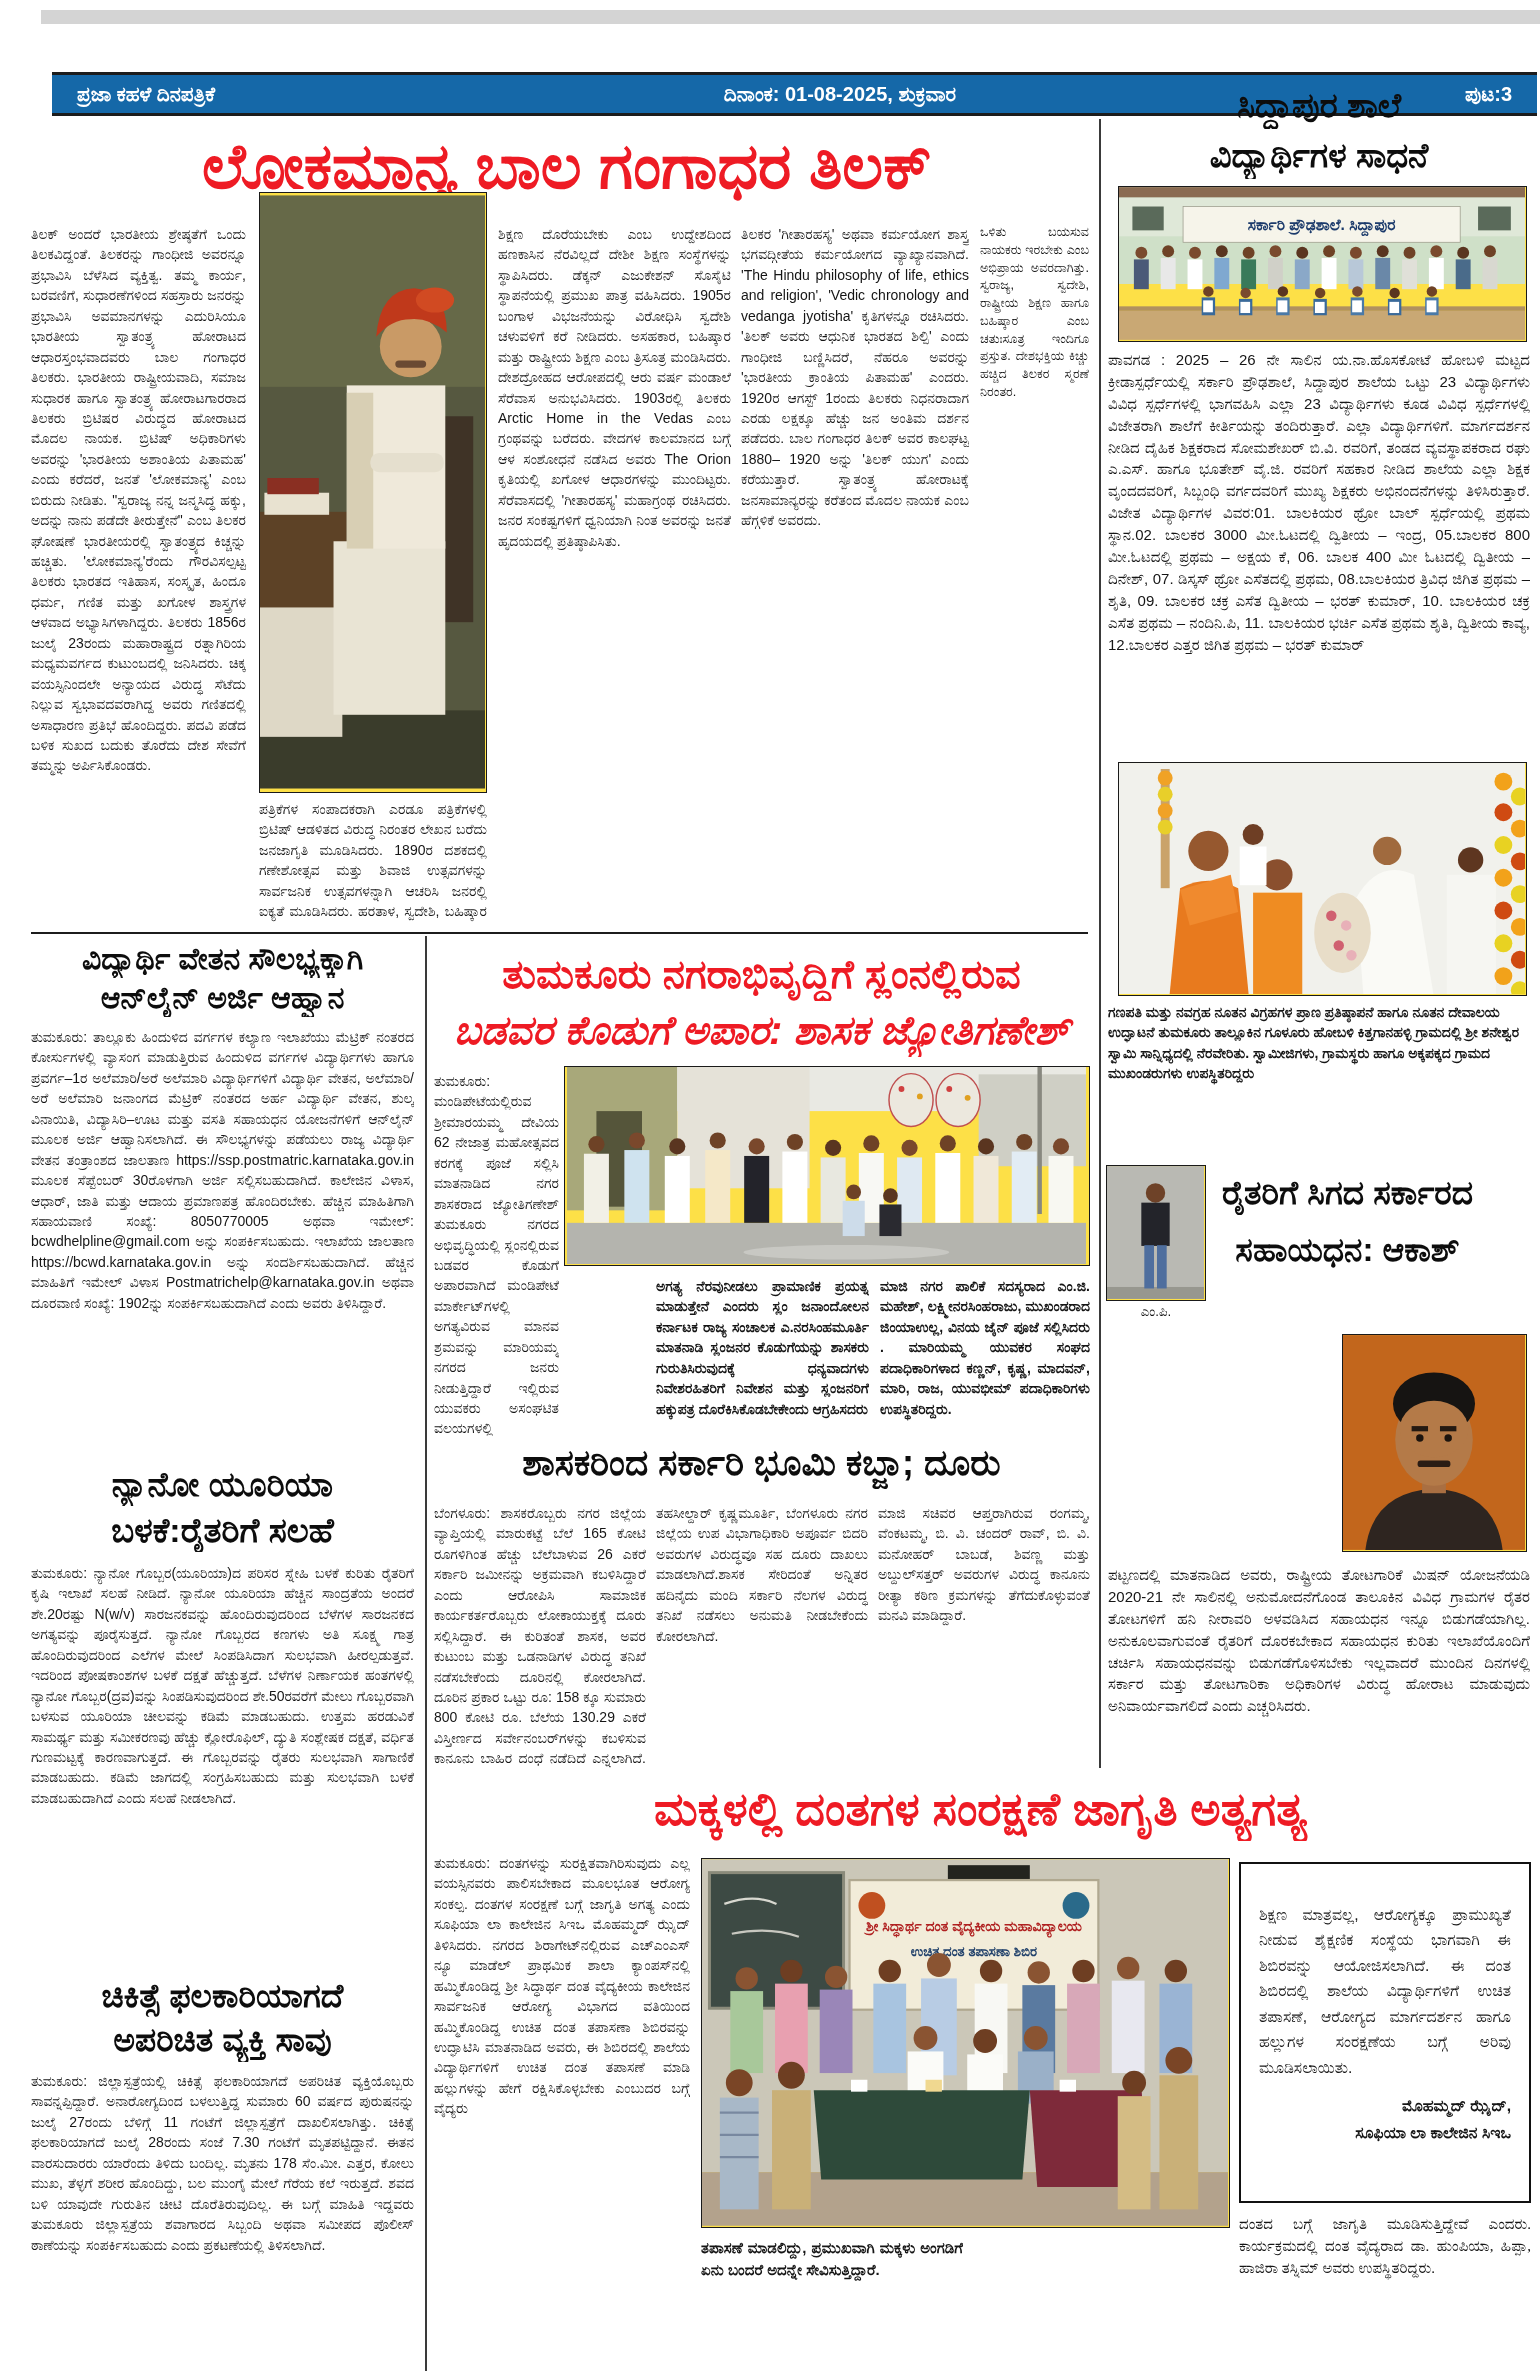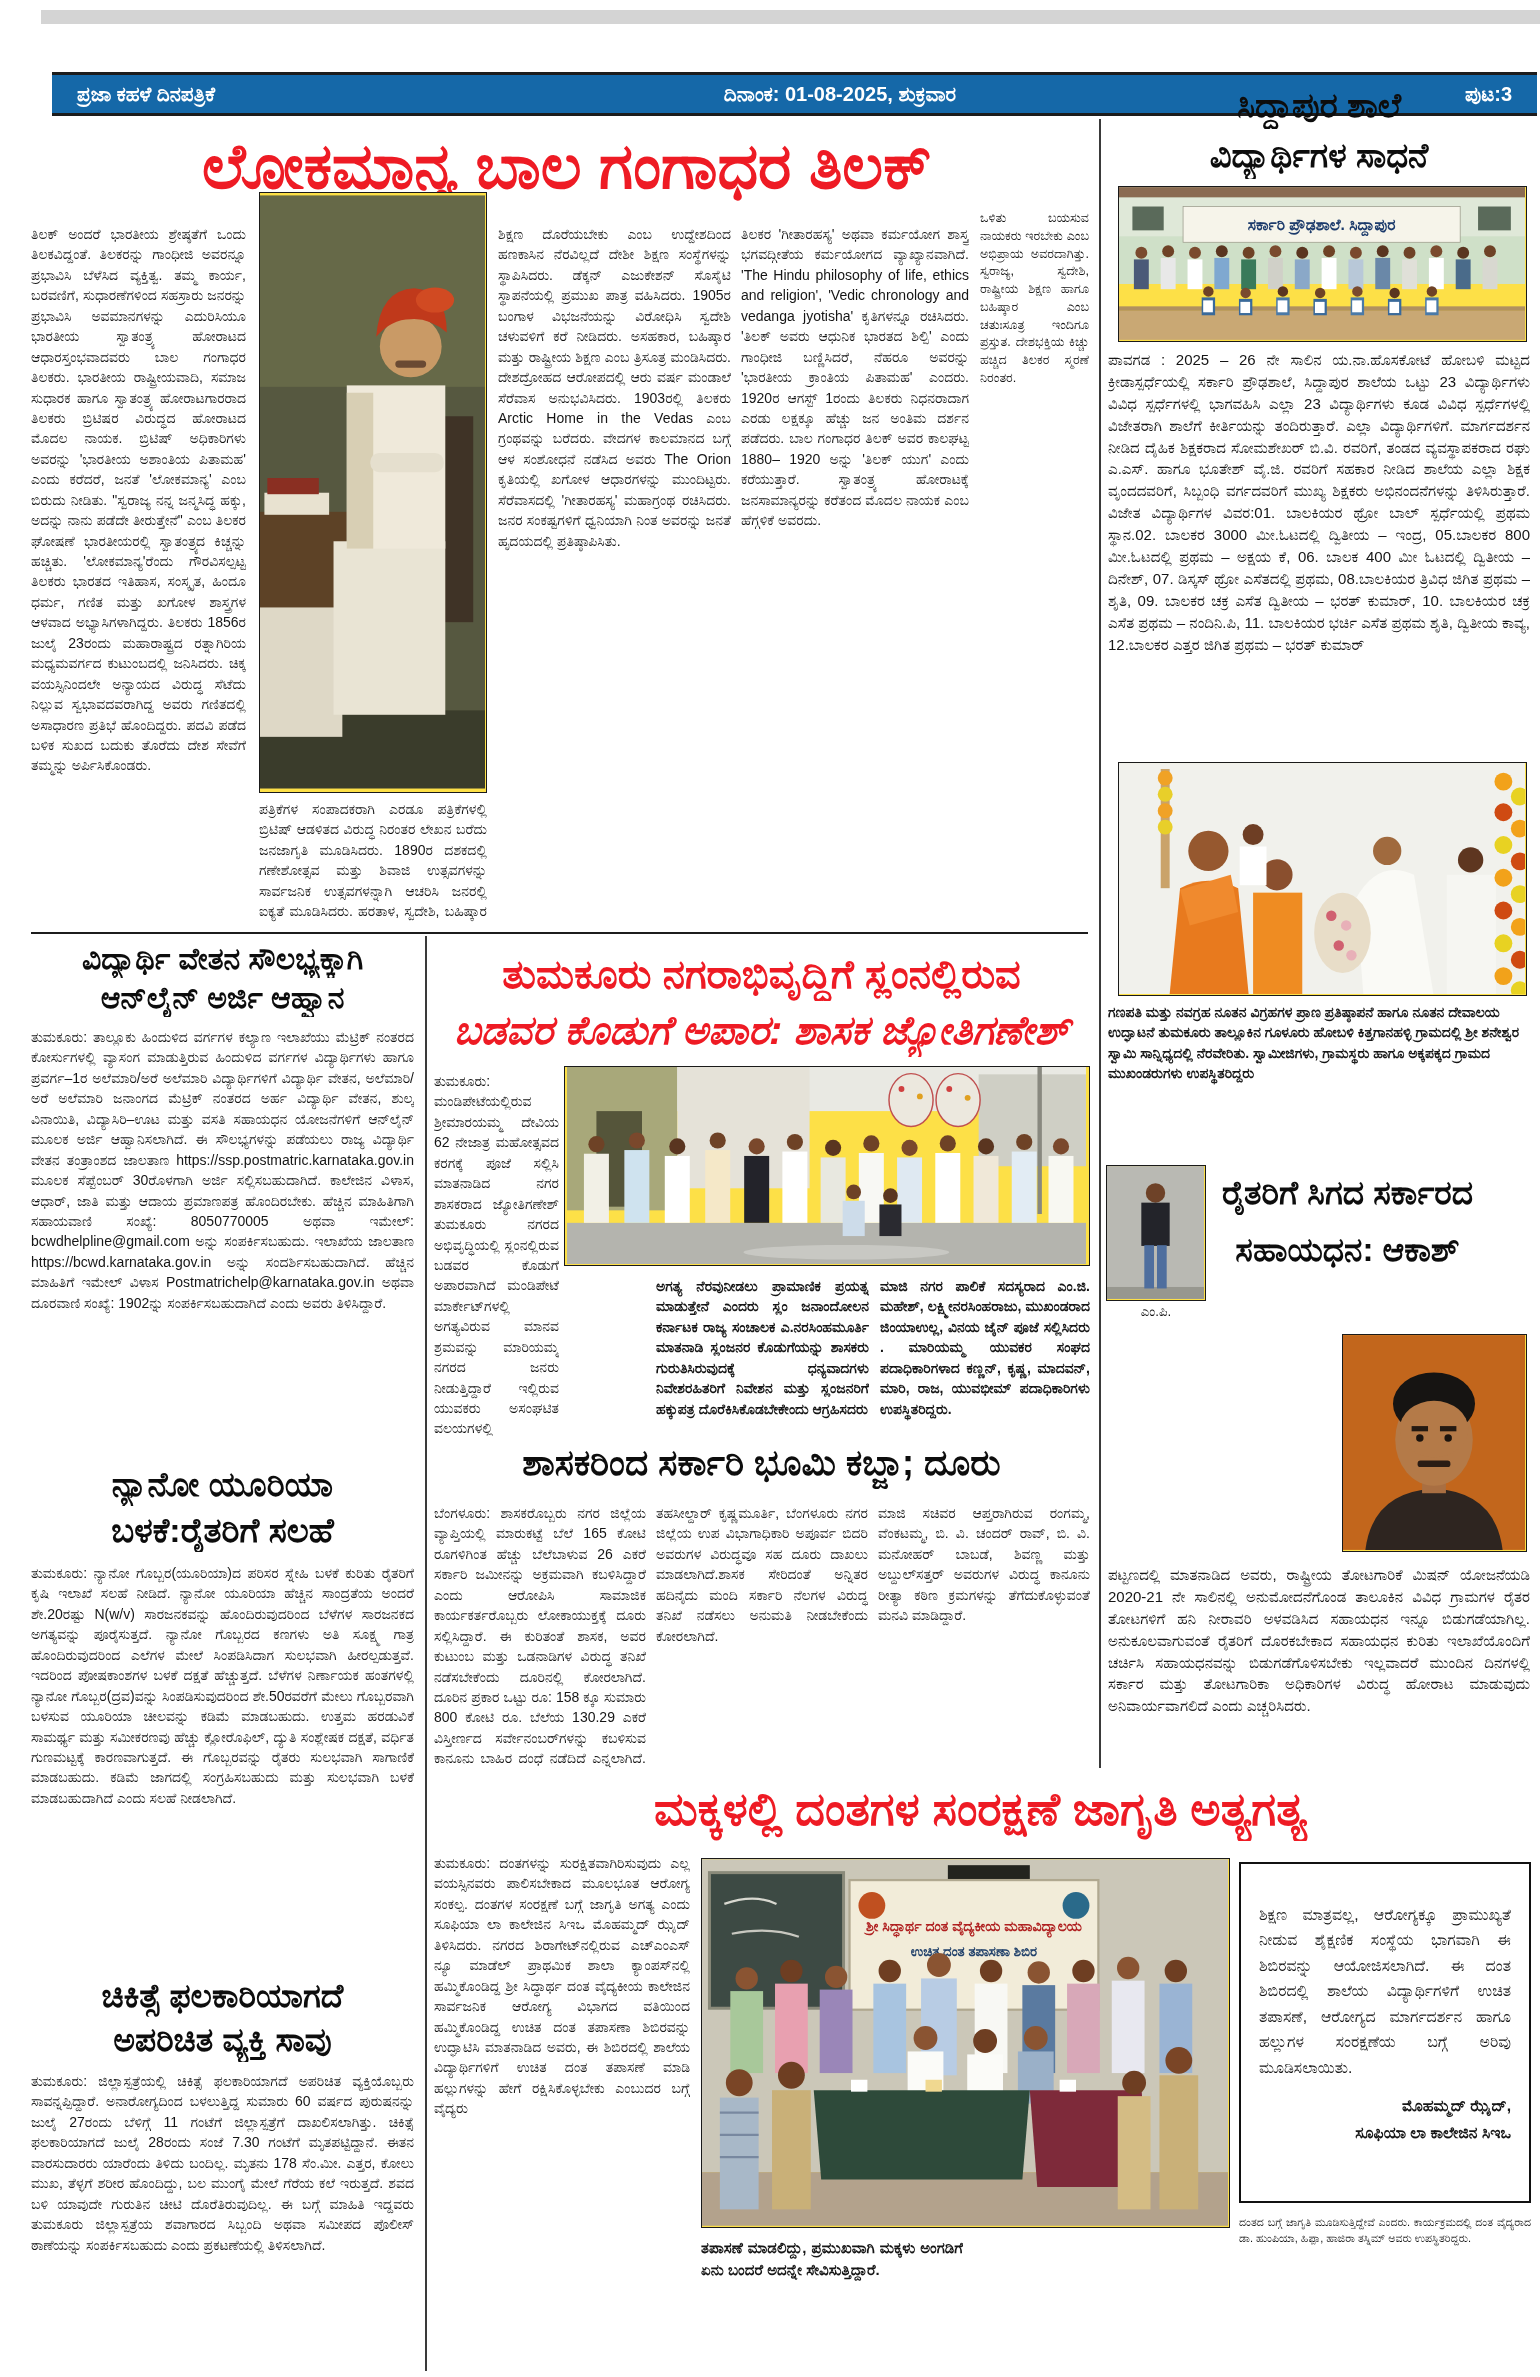--- a/index.html
+++ b/index.html
@@ -61,21 +61,21 @@
       <rect x="184" y="224" width="42" height="10" rx="5" fill="#6a4a33"></rect>
       <path d="M158,192 Q163,128 210,126 Q254,130 254,186 Q230,166 205,168 Q178,168 158,192 Z" fill="#c0391b"></path>
       <ellipse cx="238" cy="142" rx="26" ry="17" fill="#d14a22"></ellipse>
       <rect x="150" y="350" width="100" height="26" rx="12" fill="#e5dfce"></rect>
     </svg>
   </div>
   <div class="abs body-text" style="left:259px;top:799px;width:228px;height:128px;">ಪತ್ರಿಕೆಗಳ ಸಂಪಾದಕರಾಗಿ ಎರಡೂ ಪತ್ರಿಕೆಗಳಲ್ಲಿ ಬ್ರಿಟಿಷ್ ಆಡಳಿತದ ವಿರುದ್ಧ ನಿರಂತರ ಲೇಖನ ಬರೆದು ಜನಜಾಗೃತಿ ಮೂಡಿಸಿದರು. 1890ರ ದಶಕದಲ್ಲಿ ಗಣೇಶೋತ್ಸವ ಮತ್ತು ಶಿವಾಜಿ ಉತ್ಸವಗಳನ್ನು ಸಾರ್ವಜನಿಕ ಉತ್ಸವಗಳನ್ನಾಗಿ ಆಚರಿಸಿ ಜನರಲ್ಲಿ ಐಕ್ಯತೆ ಮೂಡಿಸಿದರು. ಹರತಾಳ, ಸ್ವದೇಶಿ, ಬಹಿಷ್ಕಾರ ಚಳುವಳಿಗಳ ಮೂಲಕ ಹೋರಾಟಕ್ಕೆ ಹೊಸ ರೂಪ ನೀಡಿದ ಕೀರ್ತಿ ಅವರದು.</div>
 
   <div class="abs body-text" style="left:498px;top:224px;width:233px;height:705px;">ಶಿಕ್ಷಣ ದೊರೆಯಬೇಕು ಎಂಬ ಉದ್ದೇಶದಿಂದ ಹಣಕಾಸಿನ ನೆರವಿಲ್ಲದೆ ದೇಶೀ ಶಿಕ್ಷಣ ಸಂಸ್ಥೆಗಳನ್ನು ಸ್ಥಾಪಿಸಿದರು. ಡೆಕ್ಕನ್ ಎಜುಕೇಶನ್ ಸೊಸೈಟಿ ಸ್ಥಾಪನೆಯಲ್ಲಿ ಪ್ರಮುಖ ಪಾತ್ರ ವಹಿಸಿದರು. 1905ರ ಬಂಗಾಳ ವಿಭಜನೆಯನ್ನು ವಿರೋಧಿಸಿ ಸ್ವದೇಶಿ ಚಳುವಳಿಗೆ ಕರೆ ನೀಡಿದರು. ಅಸಹಕಾರ, ಬಹಿಷ್ಕಾರ ಮತ್ತು ರಾಷ್ಟ್ರೀಯ ಶಿಕ್ಷಣ ಎಂಬ ತ್ರಿಸೂತ್ರ ಮಂಡಿಸಿದರು. ದೇಶದ್ರೋಹದ ಆರೋಪದಲ್ಲಿ ಆರು ವರ್ಷ ಮಂಡಾಲೆ ಸೆರೆವಾಸ ಅನುಭವಿಸಿದರು. 1903ರಲ್ಲಿ ತಿಲಕರು Arctic Home in the Vedas ಎಂಬ ಗ್ರಂಥವನ್ನು ಬರೆದರು. ವೇದಗಳ ಕಾಲಮಾನದ ಬಗ್ಗೆ ಆಳ ಸಂಶೋಧನೆ ನಡೆಸಿದ ಅವರು The Orion ಕೃತಿಯಲ್ಲಿ ಖಗೋಳ ಆಧಾರಗಳನ್ನು ಮುಂದಿಟ್ಟರು. ಸೆರೆವಾಸದಲ್ಲಿ 'ಗೀತಾರಹಸ್ಯ' ಮಹಾಗ್ರಂಥ ರಚಿಸಿದರು. ಜನರ ಸಂಕಷ್ಟಗಳಿಗೆ ಧ್ವನಿಯಾಗಿ ನಿಂತ ಅವರನ್ನು ಜನತೆ ಹೃದಯದಲ್ಲಿ ಪ್ರತಿಷ್ಠಾಪಿಸಿತು.</div>
   <div class="abs body-text" style="left:741px;top:224px;width:228px;height:705px;">ತಿಲಕರ 'ಗೀತಾರಹಸ್ಯ' ಅಥವಾ ಕರ್ಮಯೋಗ ಶಾಸ್ತ್ರ ಭಗವದ್ಗೀತೆಯ ಕರ್ಮಯೋಗದ ವ್ಯಾಖ್ಯಾನವಾಗಿದೆ. 'The Hindu philosophy of life, ethics and religion', 'Vedic chronology and vedanga jyotisha' ಕೃತಿಗಳನ್ನೂ ರಚಿಸಿದರು. 'ತಿಲಕ್ ಅವರು ಆಧುನಿಕ ಭಾರತದ ಶಿಲ್ಪಿ' ಎಂದು ಗಾಂಧೀಜಿ ಬಣ್ಣಿಸಿದರೆ, ನೆಹರೂ ಅವರನ್ನು 'ಭಾರತೀಯ ಕ್ರಾಂತಿಯ ಪಿತಾಮಹ' ಎಂದರು. 1920ರ ಆಗಸ್ಟ್ 1ರಂದು ತಿಲಕರು ನಿಧನರಾದಾಗ ಎರಡು ಲಕ್ಷಕ್ಕೂ ಹೆಚ್ಚು ಜನ ಅಂತಿಮ ದರ್ಶನ ಪಡೆದರು. ಬಾಲ ಗಂಗಾಧರ ತಿಲಕ್ ಅವರ ಕಾಲಘಟ್ಟ 1880– 1920 ಅನ್ನು 'ತಿಲಕ್ ಯುಗ' ಎಂದು ಕರೆಯುತ್ತಾರೆ. ಸ್ವಾತಂತ್ರ್ಯ ಹೋರಾಟಕ್ಕೆ ಜನಸಾಮಾನ್ಯರನ್ನು ಕರೆತಂದ ಮೊದಲ ನಾಯಕ ಎಂಬ ಹೆಗ್ಗಳಿಕೆ ಅವರದು.</div>
-  <div class="abs body-text small-text" style="left:980px;top:210px;width:109px;height:705px;">ಒಳಿತು ಬಯಸುವ ನಾಯಕರು ಇರಬೇಕು ಎಂಬ ಅಭಿಪ್ರಾಯ ಅವರದಾಗಿತ್ತು. ಸ್ವರಾಜ್ಯ, ಸ್ವದೇಶಿ, ರಾಷ್ಟ್ರೀಯ ಶಿಕ್ಷಣ ಹಾಗೂ ಬಹಿಷ್ಕಾರ ಎಂಬ ಚತುಃಸೂತ್ರ ಇಂದಿಗೂ ಪ್ರಸ್ತುತ. ದೇಶಭಕ್ತಿಯ ಕಿಚ್ಚು ಹಚ್ಚಿದ ತಿಲಕರ ಸ್ಮರಣೆ ನಿರಂತರ.</div>
+  <div class="abs body-text small-text" style="left:980px;top:224px;width:109px;height:705px;">ಒಳಿತು ಬಯಸುವ ನಾಯಕರು ಇರಬೇಕು ಎಂಬ ಅಭಿಪ್ರಾಯ ಅವರದಾಗಿತ್ತು. ಸ್ವರಾಜ್ಯ, ಸ್ವದೇಶಿ, ರಾಷ್ಟ್ರೀಯ ಶಿಕ್ಷಣ ಹಾಗೂ ಬಹಿಷ್ಕಾರ ಎಂಬ ಚತುಃಸೂತ್ರ ಇಂದಿಗೂ ಪ್ರಸ್ತುತ. ದೇಶಭಕ್ತಿಯ ಕಿಚ್ಚು ಹಚ್ಚಿದ ತಿಲಕರ ಸ್ಮರಣೆ ನಿರಂತರ.</div>
 
   <div class="abs rule" style="left:31px;top:932px;width:1057px;height:2.2px;"></div>
   <div class="abs vrule" style="left:425px;top:936px;width:1.5px;height:1435px;"></div>
   <div class="abs vrule" style="left:1099px;top:119px;width:1.5px;height:1649px;"></div>
 
   <div class="abs hl hl-black" style="left:31px;top:941px;width:383px;height:37px;font-size:30px;line-height:36px;">ವಿದ್ಯಾರ್ಥಿ ವೇತನ ಸೌಲಭ್ಯಕ್ಕಾಗಿ</div>
   <div class="abs hl hl-black" style="left:31px;top:980px;width:383px;height:37px;font-size:30px;line-height:36px;">ಆನ್‌ಲೈನ್ ಅರ್ಜಿ ಆಹ್ವಾನ</div>
   <div class="abs body-text" style="left:31px;top:1027px;width:383px;height:417px;">ತುಮಕೂರು: ತಾಲ್ಲೂಕು ಹಿಂದುಳಿದ ವರ್ಗಗಳ ಕಲ್ಯಾಣ ಇಲಾಖೆಯು ಮೆಟ್ರಿಕ್ ನಂತರದ ಕೋರ್ಸುಗಳಲ್ಲಿ ವ್ಯಾಸಂಗ ಮಾಡುತ್ತಿರುವ ಹಿಂದುಳಿದ ವರ್ಗಗಳ ವಿದ್ಯಾರ್ಥಿಗಳು ಹಾಗೂ ಪ್ರವರ್ಗ–1ರ ಅಲೆಮಾರಿ/ಅರೆ ಅಲೆಮಾರಿ ವಿದ್ಯಾರ್ಥಿಗಳಿಗೆ ವಿದ್ಯಾರ್ಥಿ ವೇತನ, ಅಲೆಮಾರಿ/ಅರೆ ಅಲೆಮಾರಿ ಜನಾಂಗದ ಮೆಟ್ರಿಕ್ ನಂತರದ ಅರ್ಹ ವಿದ್ಯಾರ್ಥಿ ವೇತನ, ಶುಲ್ಕ ವಿನಾಯಿತಿ, ವಿದ್ಯಾಸಿರಿ–ಊಟ ಮತ್ತು ವಸತಿ ಸಹಾಯಧನ ಯೋಜನೆಗಳಿಗೆ ಆನ್‌ಲೈನ್ ಮೂಲಕ ಅರ್ಜಿ ಆಹ್ವಾನಿಸಲಾಗಿದೆ. ಈ ಸೌಲಭ್ಯಗಳನ್ನು ಪಡೆಯಲು ರಾಜ್ಯ ವಿದ್ಯಾರ್ಥಿ ವೇತನ ತಂತ್ರಾಂಶದ ಜಾಲತಾಣ https://ssp.postmatric.karnataka.gov.in ಮೂಲಕ ಸೆಪ್ಟೆಂಬರ್ 30ರೊಳಗಾಗಿ ಅರ್ಜಿ ಸಲ್ಲಿಸಬಹುದಾಗಿದೆ. ಕಾಲೇಜಿನ ವಿಳಾಸ, ಆಧಾರ್, ಜಾತಿ ಮತ್ತು ಆದಾಯ ಪ್ರಮಾಣಪತ್ರ ಹೊಂದಿರಬೇಕು. ಹೆಚ್ಚಿನ ಮಾಹಿತಿಗಾಗಿ ಸಹಾಯವಾಣಿ ಸಂಖ್ಯೆ: 8050770005 ಅಥವಾ ಇಮೇಲ್: bcwdhelpline@gmail.com ಅನ್ನು ಸಂಪರ್ಕಿಸಬಹುದು. ಇಲಾಖೆಯ ಜಾಲತಾಣ https://bcwd.karnataka.gov.in ಅನ್ನು ಸಂದರ್ಶಿಸಬಹುದಾಗಿದೆ. ಹೆಚ್ಚಿನ ಮಾಹಿತಿಗೆ ಇಮೇಲ್ ವಿಳಾಸ Postmatrichelp@karnataka.gov.in ಅಥವಾ ದೂರವಾಣಿ ಸಂಖ್ಯೆ: 1902ನ್ನು ಸಂಪರ್ಕಿಸಬಹುದಾಗಿದೆ ಎಂದು ಅವರು ತಿಳಿಸಿದ್ದಾರೆ.</div>
 
   <div class="abs hl hl-black" style="left:31px;top:1463px;width:383px;height:43px;font-size:34px;line-height:42px;">ನ್ಯಾನೋ ಯೂರಿಯಾ</div>
@@ -365,16 +365,16 @@
     </svg>
   </div>
 
   <div class="abs body-text bold" style="left:701px;top:2237px;width:262px;height:137px;font-size:15px;">ತಪಾಸಣೆ ಮಾಡಲಿದ್ದು, ಪ್ರಮುಖವಾಗಿ ಮಕ್ಕಳು ಅಂಗಡಿಗೆ ಏನು ಬಂದರೆ ಅದನ್ನೇ ಸೇವಿಸುತ್ತಿದ್ದಾರೆ.</div>
 
   <div class="abs quote-box" style="left:1239px;top:1862px;width:292px;height:341px;">
     <span>ಶಿಕ್ಷಣ ಮಾತ್ರವಲ್ಲ, ಆರೋಗ್ಯಕ್ಕೂ ಪ್ರಾಮುಖ್ಯತೆ ನೀಡುವ ಶೈಕ್ಷಣಿಕ ಸಂಸ್ಥೆಯ ಭಾಗವಾಗಿ ಈ ಶಿಬಿರವನ್ನು ಆಯೋಜಿಸಲಾಗಿದೆ. ಈ ದಂತ ಶಿಬಿರದಲ್ಲಿ ಶಾಲೆಯ ವಿದ್ಯಾರ್ಥಿಗಳಿಗೆ ಉಚಿತ ತಪಾಸಣೆ, ಆರೋಗ್ಯದ ಮಾರ್ಗದರ್ಶನ ಹಾಗೂ ಹಲ್ಲುಗಳ ಸಂರಕ್ಷಣೆಯ ಬಗ್ಗೆ ಅರಿವು ಮೂಡಿಸಲಾಯಿತು.</span>
     <div class="sign">ಮೊಹಮ್ಮದ್ ಝೈದ್,</div>
     <div class="sign" style="margin-top:1.5px;">ಸೂಫಿಯಾ ಲಾ ಕಾಲೇಜಿನ ಸಿಇಒ</div>
   </div>
-  <div class="abs body-text" style="left:1239px;top:2214px;width:292px;height:160px;font-size:11px;">ದಂತದ ಬಗ್ಗೆ ಜಾಗೃತಿ ಮೂಡಿಸುತ್ತಿದ್ದೇವೆ ಎಂದರು. ಕಾರ್ಯಕ್ರಮದಲ್ಲಿ ದಂತ ವೈದ್ಯರಾದ ಡಾ. ಹುಂಪಿಯಾ, ಹಿಪ್ಪಾ, ಹಾಜಿರಾ ತಸ್ನಿಮ್ ಅವರು ಉಪಸ್ಥಿತರಿದ್ದರು.</div>
+  <div class="abs body-text" style="left:1239px;top:2214px;width:292px;height:160px;font-size:15px;font-family:Liberation Serif, serif;">ದಂತದ ಬಗ್ಗೆ ಜಾಗೃತಿ ಮೂಡಿಸುತ್ತಿದ್ದೇವೆ ಎಂದರು. ಕಾರ್ಯಕ್ರಮದಲ್ಲಿ ದಂತ ವೈದ್ಯರಾದ ಡಾ. ಹುಂಪಿಯಾ, ಹಿಪ್ಪಾ, ಹಾಜಿರಾ ತಸ್ನಿಮ್ ಅವರು ಉಪಸ್ಥಿತರಿದ್ದರು.</div>
 
 </div>
 
 
 </body></html>

